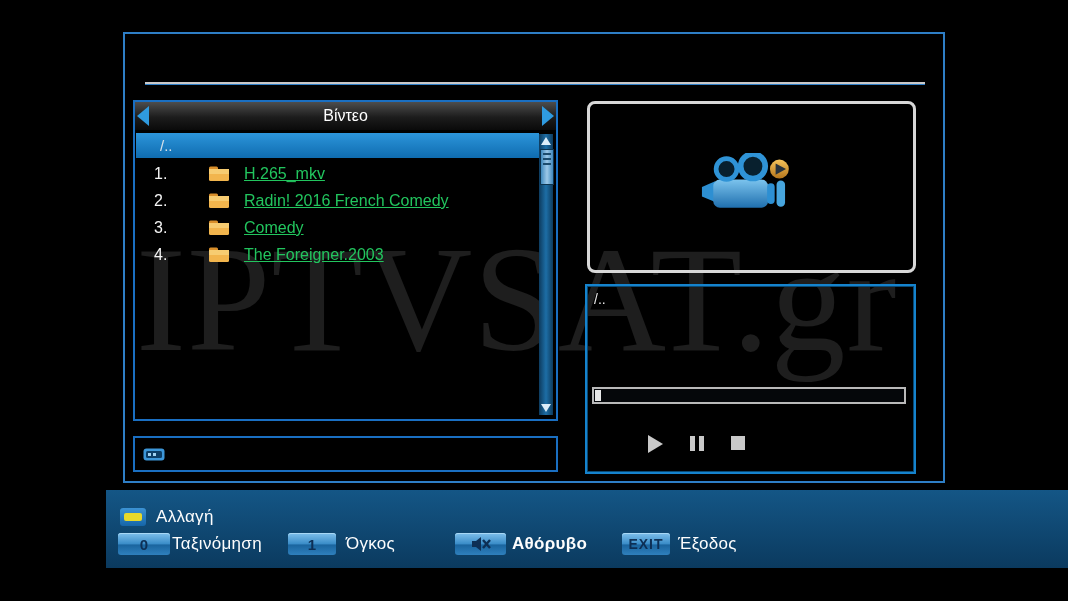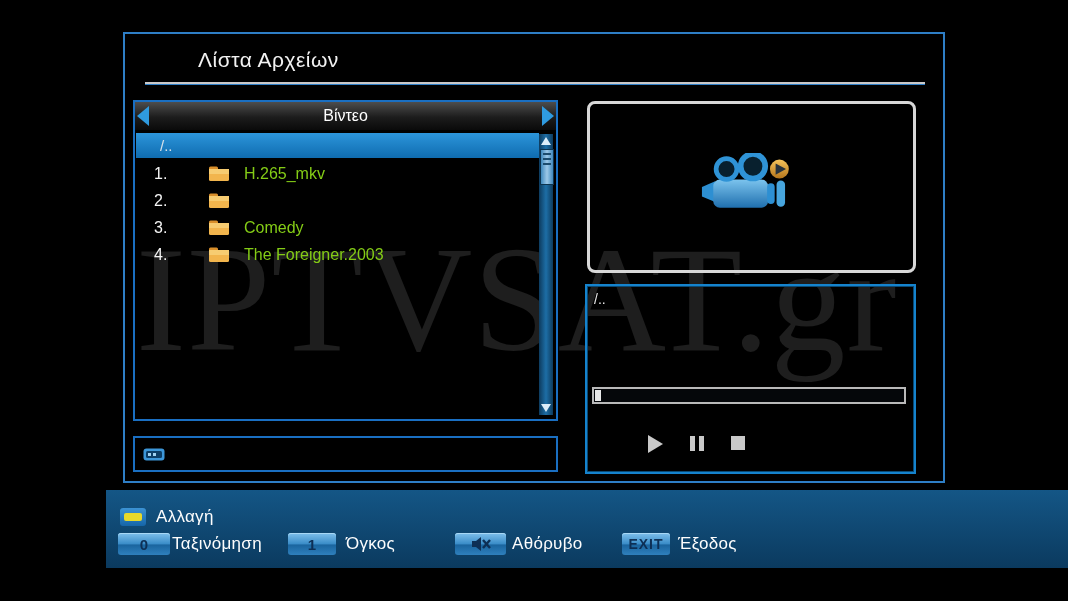--- a/index.html
+++ b/index.html
@@ -26,21 +26,21 @@
     display:flex;align-items:center;justify-content:center;font-size:16px;color:#fff;}
   .hdr-arrow{position:absolute;top:4px;width:0;height:0;border-top:10px solid transparent;border-bottom:10px solid transparent;cursor:pointer;}
   #hdr-arrow-left{left:2px;border-right:12px solid #2f9be0;}
   #hdr-arrow-right{right:2px;border-left:12px solid #2f9be0;}
   #selected-row{position:absolute;left:1px;top:31px;width:403px;height:25px;
     background:linear-gradient(#2c95da,#0f6cb0);display:flex;align-items:center;}
   #selected-row .sel-label{margin-left:24px;font-size:15px;color:#d7e2ea;}
   .file-row{position:absolute;left:1px;width:403px;height:27px;display:flex;align-items:center;}
   .row-index{width:32px;margin-left:18px;font-size:16px;color:#f5f5f5;text-align:left;}
   .folder-icon{width:22px;height:17px;margin-left:22px;margin-right:14px;flex:0 0 auto;}
-  .row-name{font-size:16px;color:#84cc16;white-space:nowrap;}
+  .row-name{font-size:16px;color:#22c55e;white-space:nowrap;text-decoration:underline;}
   
   #scrollbar{position:absolute;right:3px;top:32px;width:14px;height:281px;
     background:linear-gradient(90deg,#0d3b5e,#1d6ea6 50%,#0d3b5e);}
   .sb-arrow{position:absolute;left:2px;width:0;height:0;border-left:5px solid transparent;border-right:5px solid transparent;cursor:pointer;}
   #sb-up{top:3px;border-bottom:8px solid #dcedf9;}
   #sb-down{bottom:3px;border-top:8px solid #dcedf9;}
   #sb-thumb{position:absolute;left:1px;top:15px;width:12px;height:34px;
     background:linear-gradient(90deg,#3f88bd,#9cc8e8 50%,#3f88bd);
     border:1px solid #0c334f;cursor:grab;}
   #sb-thumb i{display:block;height:2px;background:#1c4c6e;margin:3px 2px 0 2px;}
@@ -77,32 +77,31 @@
   .key-label{font-size:17px;color:#fdfdfd;letter-spacing:.3px;}
   #row1 .key-label{margin-left:10px;}
   .key-btn{position:absolute;top:43px;height:22px;border-radius:3px;cursor:pointer;
     background:linear-gradient(#7fc0ec,#3c8ec9 48%,#1a659f 55%,#2f80bd);
     box-shadow:inset 0 1px 0 #a8d8f6;
     display:flex;align-items:center;justify-content:center;
     color:#0d2f55;font-weight:bold;font-size:15px;}
   .row2-label{position:absolute;top:44px;font-size:17px;color:#fdfdfd;letter-spacing:.3px;}
   #key-0{left:12px;width:52px;}     #label-sort{left:66px;}
   #key-1{left:182px;width:48px;}    #label-volume{left:240px;}
-  #key-mute{left:349px;width:51px;} #label-mute{left:406px;}
+  #key-mute{left:349px;width:51px;} #label-mute{left:406px;font-weight:bold;}
   #key-exit{left:516px;width:48px;font-size:14px;letter-spacing:1px;} #label-exit{left:572px;}
 </style>
 </head>
 <body>
 
 <div id="screen">
 
   <div id="watermark">IPTVSAT.gr</div>
 
   <div id="frame"></div>
-  <div id="page-title">Λίστα Αρχείων</div>
   <div id="title-underline"></div>
 
   <div id="list-panel">
     <div id="list-header">
       <span>Βίντεο</span>
     </div>
     <div class="hdr-arrow" id="hdr-arrow-left"></div>
     <div class="hdr-arrow" id="hdr-arrow-right"></div>
 
     <div id="selected-row">
@@ -118,20 +117,21 @@
       </svg>
       <span class="row-name">H.265_mkv</span>
     </div>
     <div class="file-row" style="top:85px">
       <span class="row-index">2.</span>
       <svg class="folder-icon" viewBox="0 0 22 17">
         <rect x="1" y="1.5" width="9" height="5" rx="1.5" fill="#d98f2b"></rect>
         <rect x="1" y="4" width="20" height="12" rx="1.5" fill="#f2b54d"></rect>
         <rect x="1" y="4" width="20" height="5" fill="#f7cc71"></rect>
       </svg>
+      <span class="row-name">Radin! 2016 French Comedy</span>
     </div>
     <div class="file-row" style="top:112px">
       <span class="row-index">3.</span>
       <svg class="folder-icon" viewBox="0 0 22 17">
         <rect x="1" y="1.5" width="9" height="5" rx="1.5" fill="#d98f2b"></rect>
         <rect x="1" y="4" width="20" height="12" rx="1.5" fill="#f2b54d"></rect>
         <rect x="1" y="4" width="20" height="5" fill="#f7cc71"></rect>
       </svg>
       <span class="row-name">Comedy</span>
     </div>

